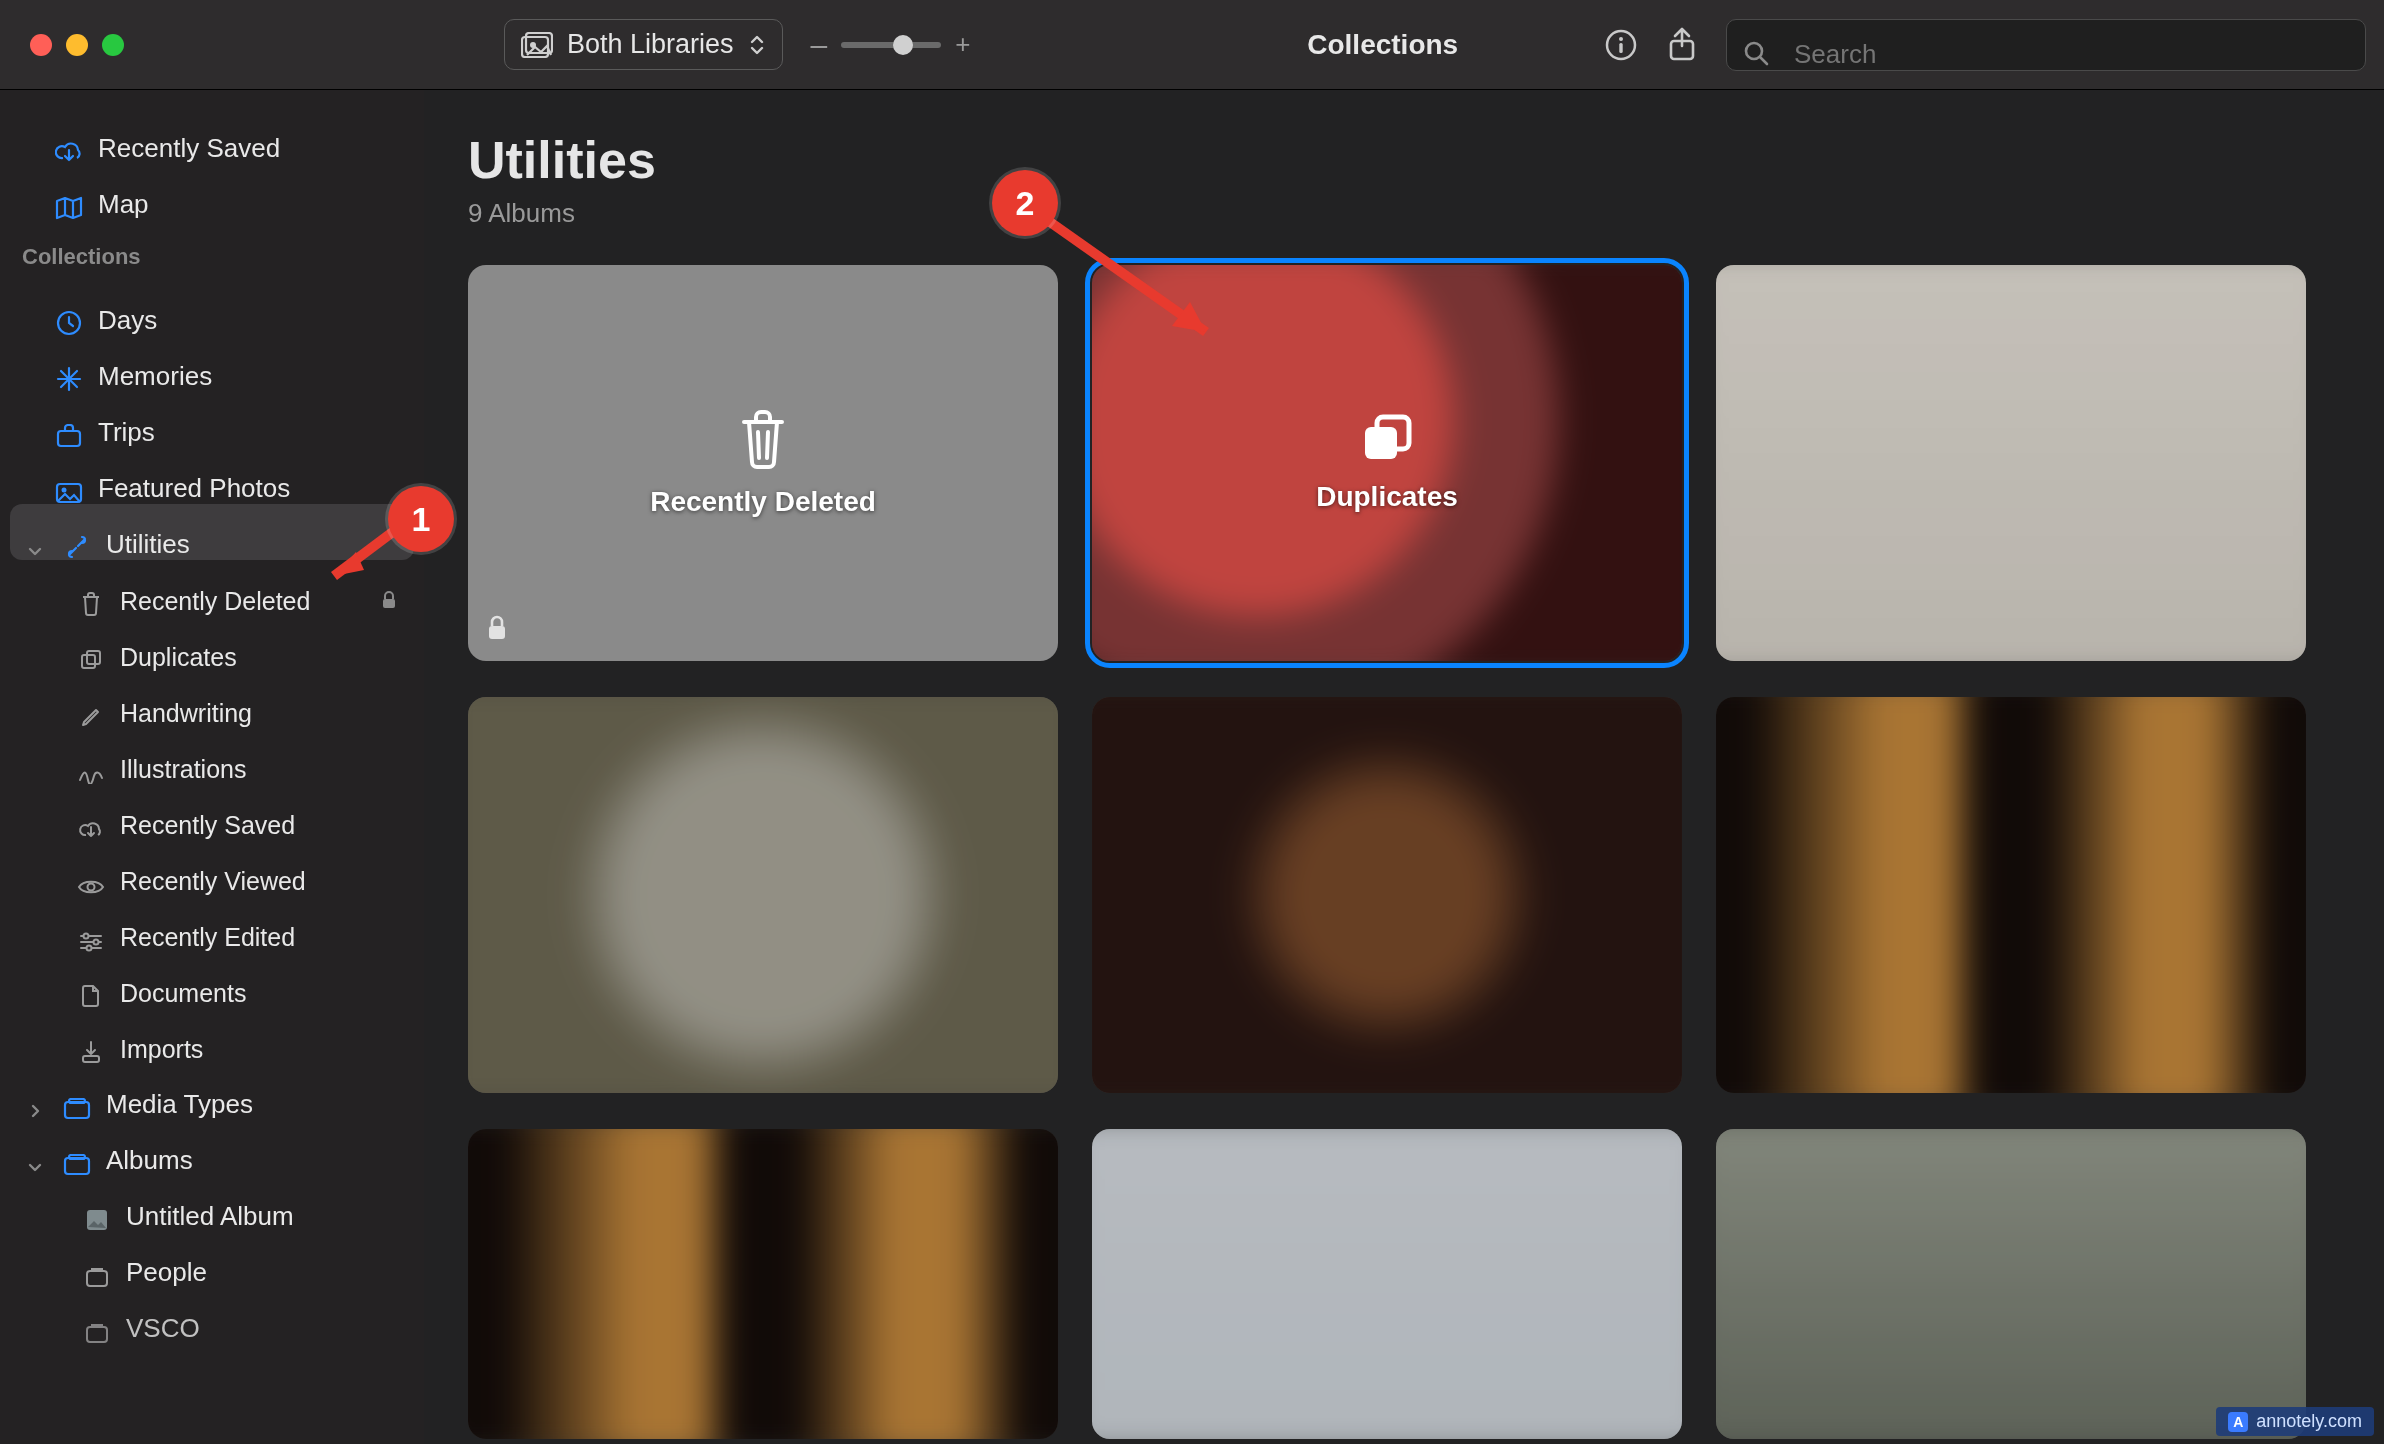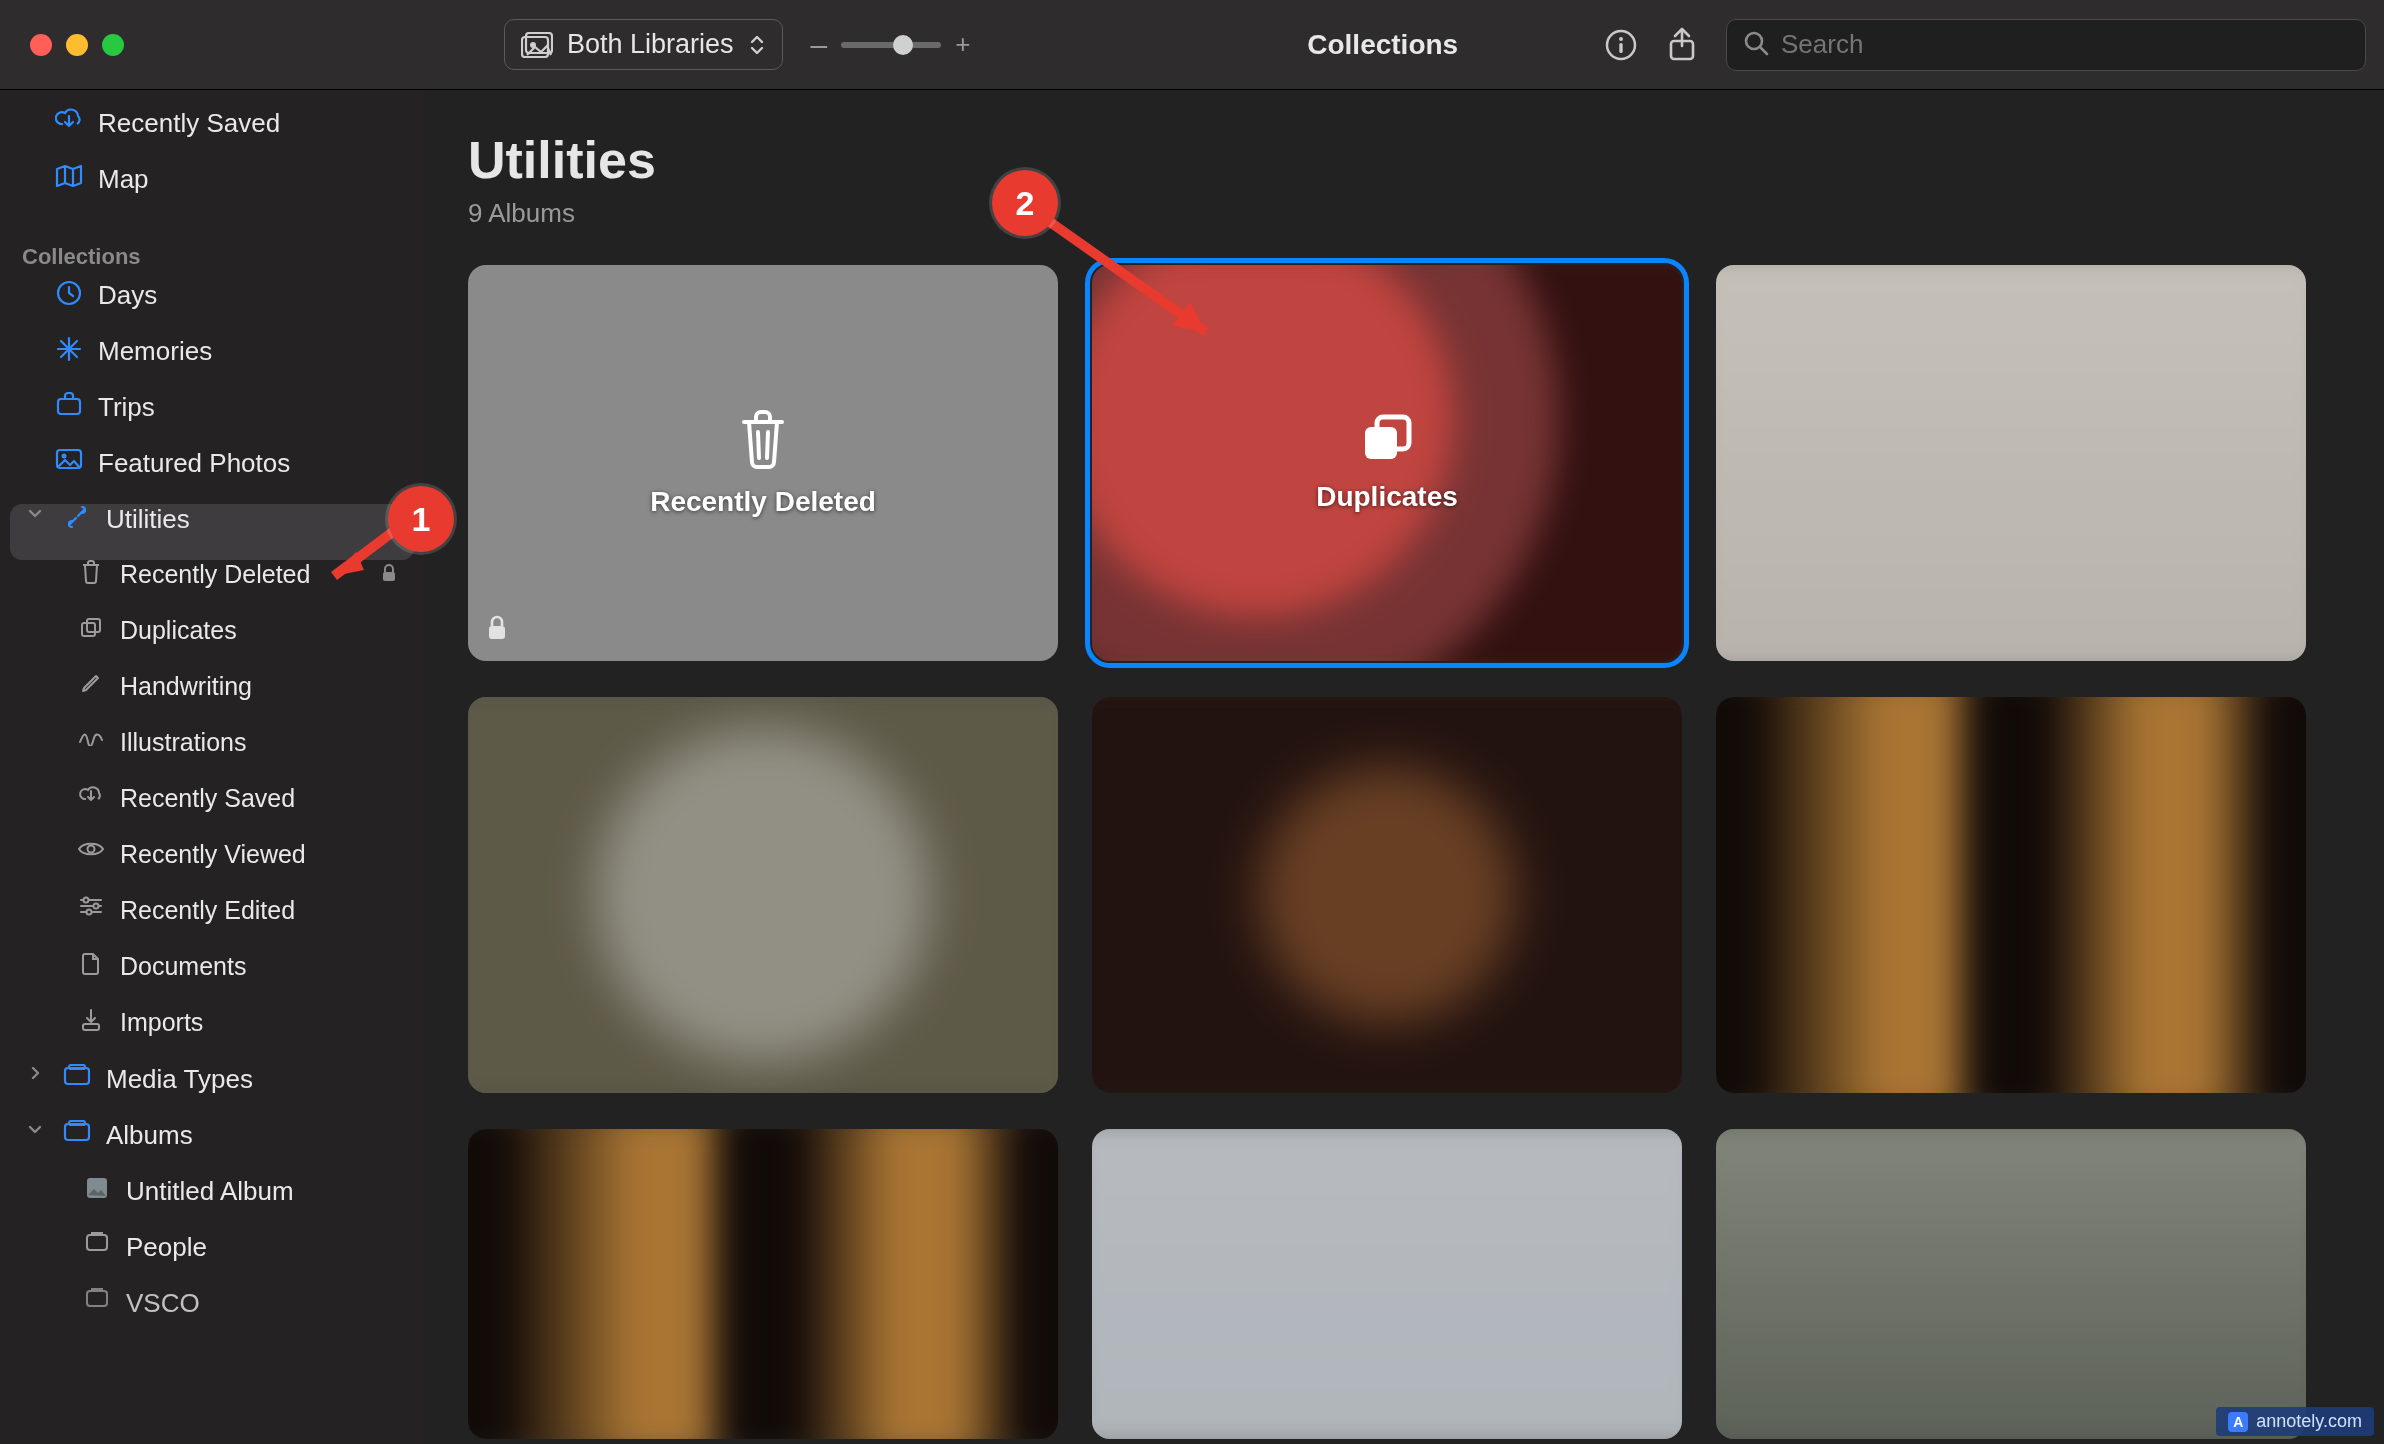--- a/index.html
+++ b/index.html
@@ -18,30 +18,30 @@
   .library-picker svg, .titlebar svg { flex-shrink: 0; }
 
   .zoom-group { display: flex; align-items: center; gap: 14px; margin-left: 28px; color: #9a9a9a; }
   .zoom-track { width: 100px; height: 6px; background: #6a6a6a; border-radius: 3px; position: relative; }
   .zoom-knob { position: absolute; top: 50%; transform: translate(-50%, -50%); width: 20px; height: 20px; background: #d0d0d0; border-radius: 50%; }
 
   .title-center { position: absolute; left: 50%; transform: translateX(-50%); font-size: 28px; font-weight: 600; color: #e8e8e8; left: 58%; }
 
   .toolbar-right { margin-left: auto; display: flex; align-items: center; gap: 28px; }
   .icon-btn { color: #c9c9c9; display:flex; align-items:center; justify-content:center; }
-  .search-box { display:flex; align-items:center; gap:12px; background:#1f1f1f; border:1px solid #4a4a4a; border-radius: 10px; height: 52px; width: 640px; padding: 0 16px; color:#8a8a8a; }
+  .search-box { display:flex; align-items:flex-end; gap:25px; background:#1f1f1f; border:1px solid #4a4a4a; border-radius: 10px; height: 52px; width: 640px; padding: 0 16px; color:#8a8a8a; }
   .search-box input { background: transparent; border: none; outline: none; color:#e6e6e6; font-size: 26px; flex:1; }
 
   
   .body { flex:1; display:flex; min-height:0; }
   .sidebar { width: 424px; background: #242223; overflow-y: auto; padding-top: 18px; }
   .main { flex:1; background: #222223; overflow: auto; padding: 40px 44px; position: relative; }
 
   .side-section-label { color: #8a8a8a; font-size: 22px; font-weight: 600; padding: 24px 22px 10px; }
-  .side-item { display:flex; align-items:flex-start; gap:14px; height: 56px; padding: 0 16px 0 44px; font-size: 26px; color:#e9e9e9; border-radius: 12px; margin: 0 10px; position:relative; }
+  .side-item { display:flex; align-items:flex-end; gap:14px; height: 56px; padding: 0 16px 0 44px; font-size: 26px; color:#e9e9e9; border-radius: 12px; margin: 0 10px; position:relative; }
   .side-item.with-caret { padding-left: 12px; }
   .side-item.sub { padding-left: 66px; font-size: 25px; }
   .side-item.sub2 { padding-left: 72px; }
   .side-item.selected { background: #3e3c3e; }
   .side-icon { width: 30px; display:flex; justify-content:center; color:#2e8cff; }
   .side-icon.gray { color:#9b9b9b; }
   .caret { width:26px; color:#8a8a8a; display:flex; align-items:center; justify-content:center; }
   .lock-right { margin-left:auto; color:#8a8a8a; }
 
   

